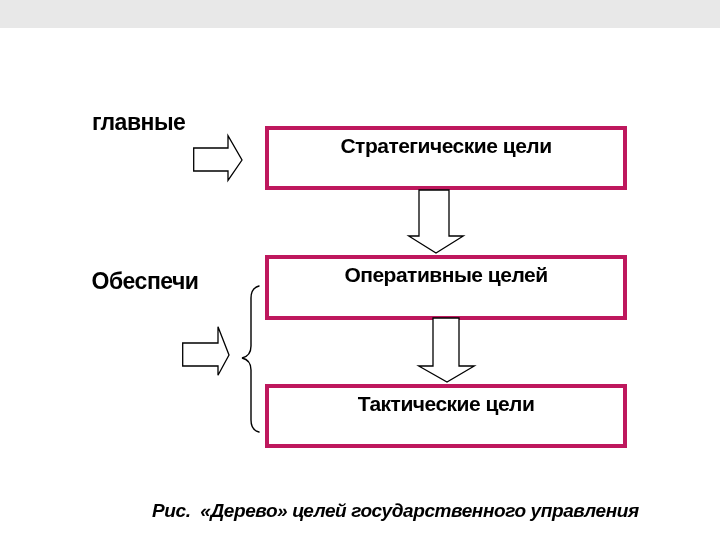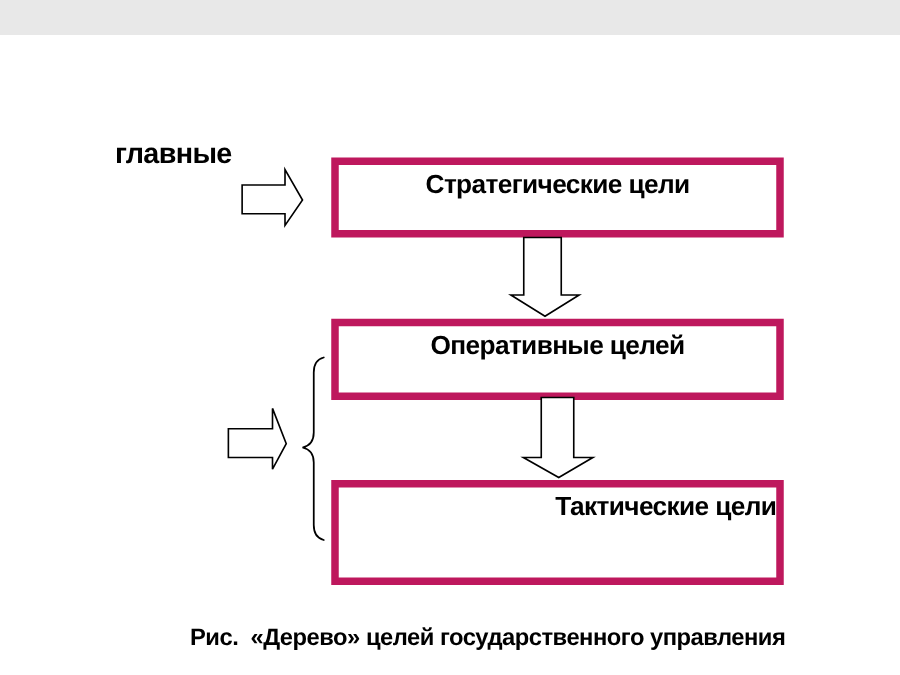--- a/index.html
+++ b/index.html
@@ -17,44 +17,45 @@
     font-weight:bold;
     font-size:23px;
     letter-spacing:-0.5px;
     color:#000;
   }
   .label-main{left:92px;top:81px;}
   .label-supporting{left:85px;top:240px;width:120px;text-align:center;line-height:27px;}
   .goal-box{
     left:265px;width:362px;
     box-sizing:border-box;
-    border:6px solid #be185d;
+    border:4px solid #be185d;
     background:#fff;
     text-align:center;
     padding-top:4px;
   }
   .goal-box span{
     font-weight:bold;
     font-size:21px;
     letter-spacing:-0.5px;
     line-height:24px;
     white-space:nowrap;
   }
   .box-strategic{top:98px;height:64px;}
   .box-operational{top:227px;height:65px;}
-  .box-tactical{top:356px;height:84px;text-align:right;}
+  .box-tactical{top:356px;height:64px;}
   svg.shape{display:block;overflow:visible;}
   svg.shape polygon{fill:#ffffff;stroke:#000000;stroke-width:1.3;stroke-linejoin:miter;}
   svg.shape path{fill:none;stroke:#000000;stroke-width:1.4;stroke-linecap:round;}
   .caption{
     left:152px;top:472px;
     font-weight:bold;
     font-size:19px;
     letter-spacing:-0.4px;
     white-space:pre;
+    font-style:italic;
   }
 </style>
 </head>
 <body>
 
 <div class="canvas">
 
   <div class="abs side-label label-main">главные</div>
 
   <svg class="abs shape" style="left:193px;top:107px;" width="50" height="46" viewBox="0 0 50 46">
@@ -63,20 +64,21 @@
 
   <div class="abs goal-box box-strategic">
     <span>Стратегические цели</span>
   </div>
 
   <svg class="abs shape" style="left:408px;top:161px;" width="56" height="65" viewBox="0 0 56 65">
     <polygon points="11,1 11,47 0.7,47 28,64 55.3,47 41,47 41,1"></polygon>
   </svg>
 
   <div class="abs side-label label-supporting">
+    <div>Обеспечи</div>
   </div>
 
   <svg class="abs shape" style="left:182px;top:298px;" width="48" height="50" viewBox="0 0 48 50">
     <polygon points="0.7,17 36,17 36,0.7 47,29 36,49.3 36,40 0.7,40"></polygon>
   </svg>
 
   <svg class="abs shape" style="left:237px;top:256px;" width="26" height="150" viewBox="0 0 26 150">
     <path d="M 22 2 Q 14 4 14 14 L 14 62 Q 14 72 5 74 Q 14 76 14 86 L 14 136 Q 14 146 22 148"></path>
   </svg>
 

